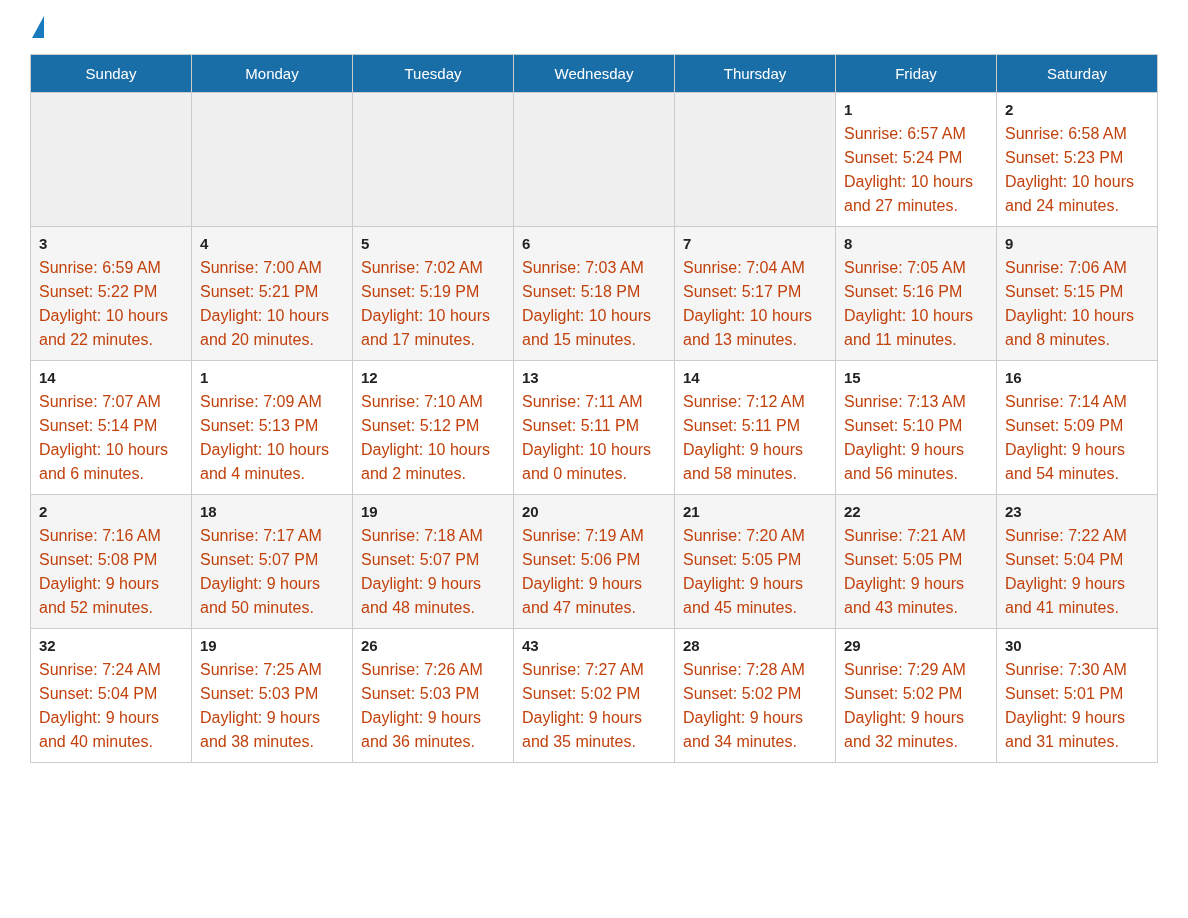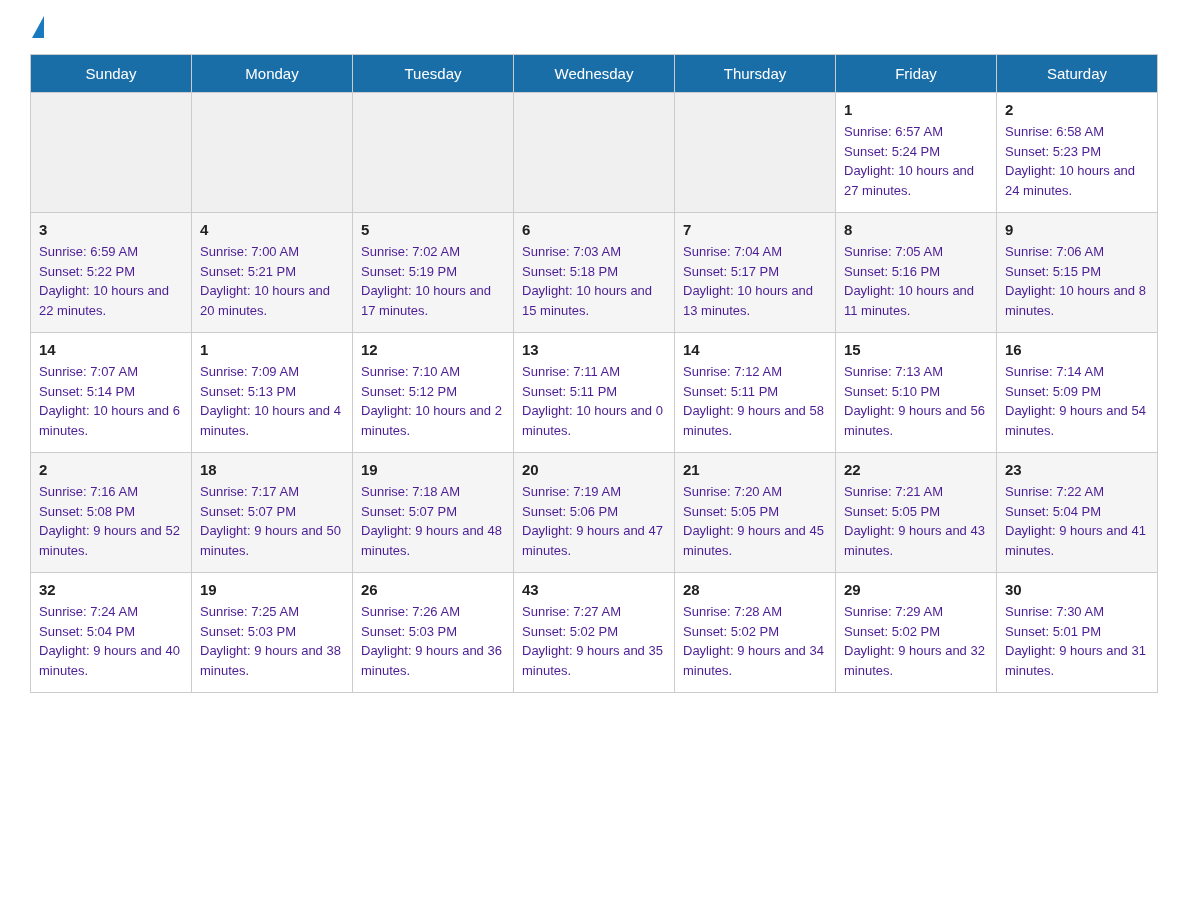--- a/index.html
+++ b/index.html
@@ -86,22 +86,22 @@
       background-color: #fff;
     }
     .day-number {
       font-size: 15px;
       font-weight: bold;
       color: #222;
       display: block;
       margin-bottom: 4px;
     }
     .day-info {
-      font-size: 13px;
-      color: #4c1d95;
+      font-size: 16px;
+      color: #c2410c;
       line-height: 1.5;
     }
     .empty-cell {
       background-color: #f0f0f0 !important;
     }
   </style>
 </head>
 <body>
 
 <div class="header">

